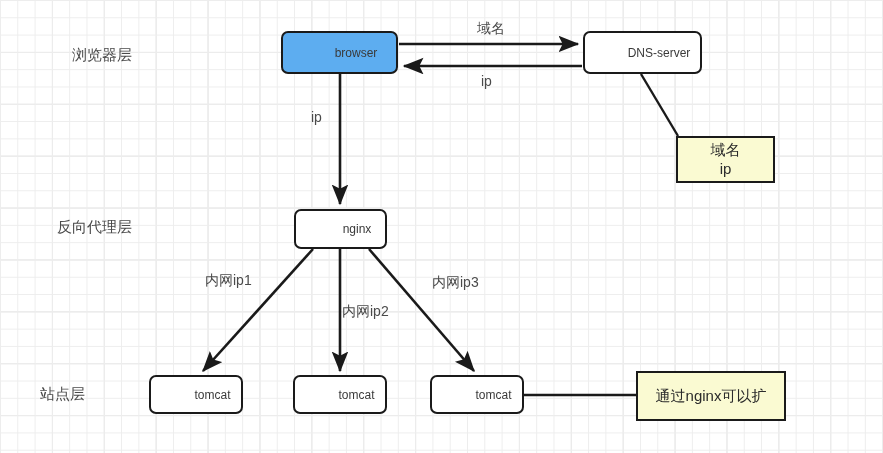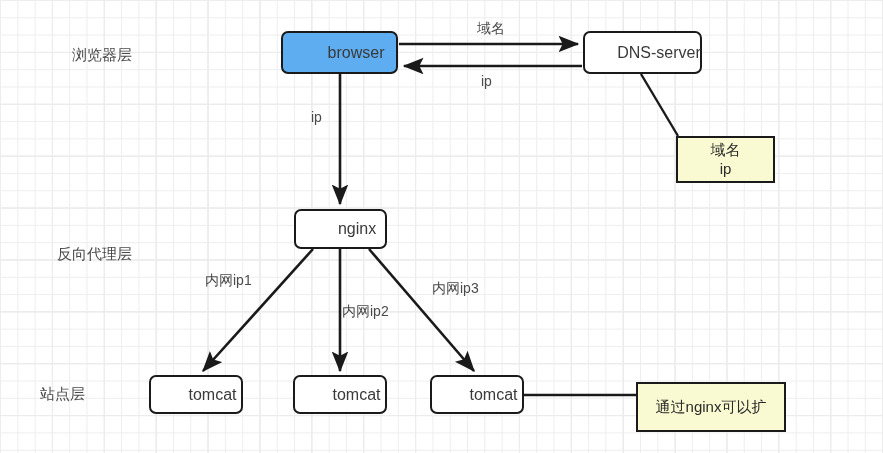--- a/index.html
+++ b/index.html
@@ -17,21 +17,21 @@
     background-size:17.3px 17.3px, 17.3px 17.3px, 51.9px 51.9px, 51.9px 51.9px;
     background-position:0 0,0 0,0 0,0 0;
   }
   .svg-layer{position:absolute;left:0;top:0;width:883px;height:453px;}
   .node{
     position:absolute;
     box-sizing:border-box;
     display:flex;align-items:center;justify-content:center;
     border:2px solid #1a1a1a;
     color:#3a3a3a;
-    font-size:16px;
+    font-size:12px;
     background:#ffffff;
     border-radius:7px;
     white-space:nowrap;
     padding-left:33px;
   }
   .node.browser{background:#5dadf0;}
   .note{
     position:absolute;
     box-sizing:border-box;
     display:flex;flex-direction:column;align-items:center;justify-content:center;
@@ -81,43 +81,43 @@
     <line x1="313" y1="249" x2="203" y2="371" stroke="#1a1a1a" stroke-width="2.6" marker-end="url(#arrow)"></line>
 
     <line x1="340" y1="249" x2="340" y2="371" stroke="#1a1a1a" stroke-width="2.6" marker-end="url(#arrow)"></line>
 
     <line x1="369" y1="249" x2="474" y2="371" stroke="#1a1a1a" stroke-width="2.6" marker-end="url(#arrow)"></line>
 
     <line x1="524" y1="395" x2="636" y2="395" stroke="#1a1a1a" stroke-width="2.4"></line>
   </svg>
 
   <div class="layer-label" style="left:72px;top:46px;font-family:Liberation Mono, monospace;">浏览器层</div>
-  <div class="layer-label" style="left:57px;top:218px;margin-top:27px;">反向代理层</div>
+  <div class="layer-label" style="left:57px;top:218px;">反向代理层</div>
   <div class="layer-label" style="left:40px;top:385px;font-family:Liberation Serif, serif;">站点层</div>
 
   <div class="node browser" style="left:281px;top:31px;width:117px;height:43px;">browser</div>
 
   <div class="node" style="left:294px;top:209px;width:93px;height:40px;">nginx</div>
 
   <div class="node" style="left:583px;top:31px;width:119px;height:43px;">DNS-server</div>
 
   <div class="node" style="left:149px;top:375px;width:94px;height:39px;">tomcat</div>
   <div class="node" style="left:293px;top:375px;width:94px;height:39px;">tomcat</div>
   <div class="node" style="left:430px;top:375px;width:94px;height:39px;">tomcat</div>
 
   <div class="note" style="left:676px;top:136px;width:99px;height:47px;">
     <span class="ln">域名</span>
     <span class="ln">ip</span>
   </div>
 
-  <div class="note" style="left:636px;top:382px;width:150px;height:50px;">
+  <div class="note" style="left:636px;top:371px;width:150px;height:50px;">
     <span class="ln">通过nginx可以扩</span>
   </div>
 
   <div class="edge-label" style="left:477px;top:20px;">域名</div>
   <div class="edge-label" style="left:481px;top:73px;">ip</div>
   <div class="edge-label" style="left:311px;top:109px;">ip</div>
 
   <div class="edge-label" style="left:193px;top:272px;margin-left:12px;">内网ip1</div>
   <div class="edge-label" style="left:342px;top:291px;margin-top:12px;">内网ip2</div>
-  <div class="edge-label" style="left:432px;top:280px;">内网ip3</div>
+  <div class="edge-label" style="left:432px;top:274px;">内网ip3</div>
 
 </div>
 
 </body></html>

